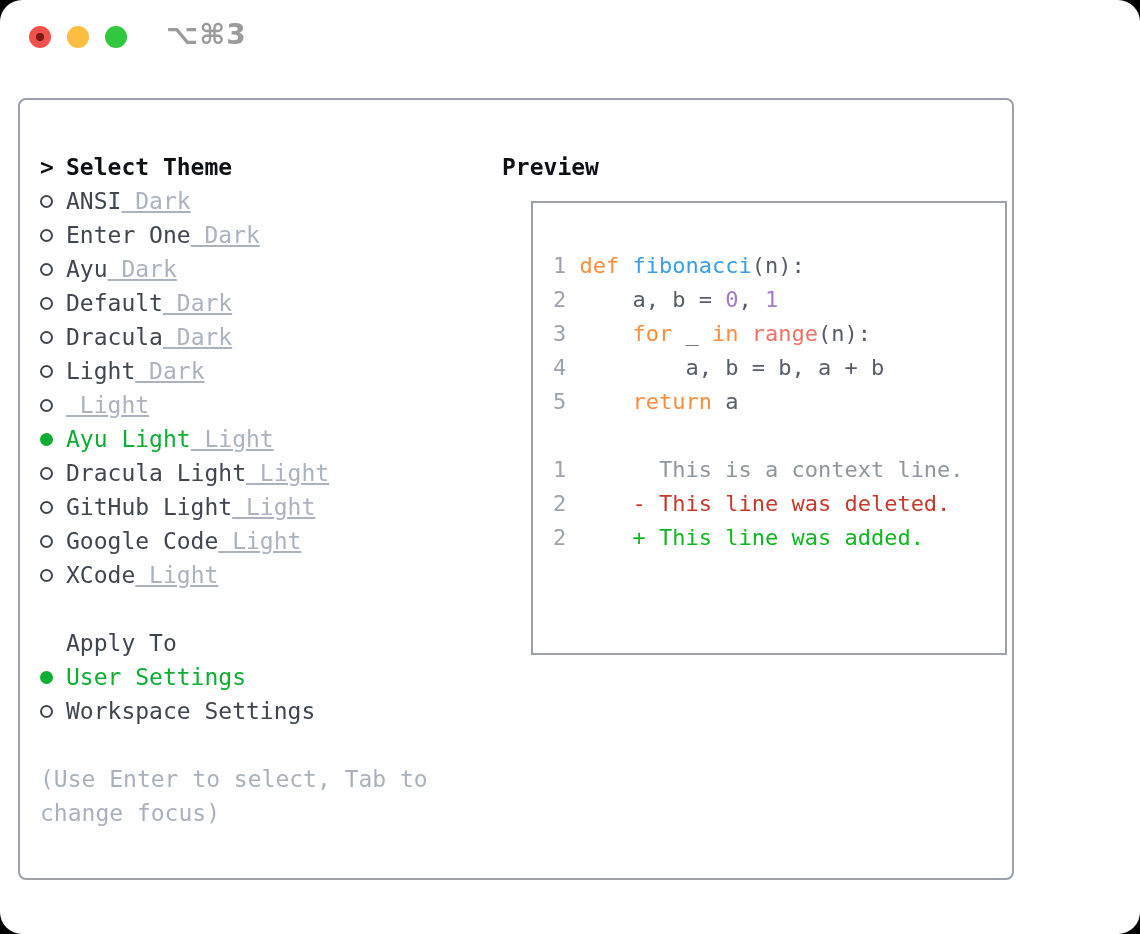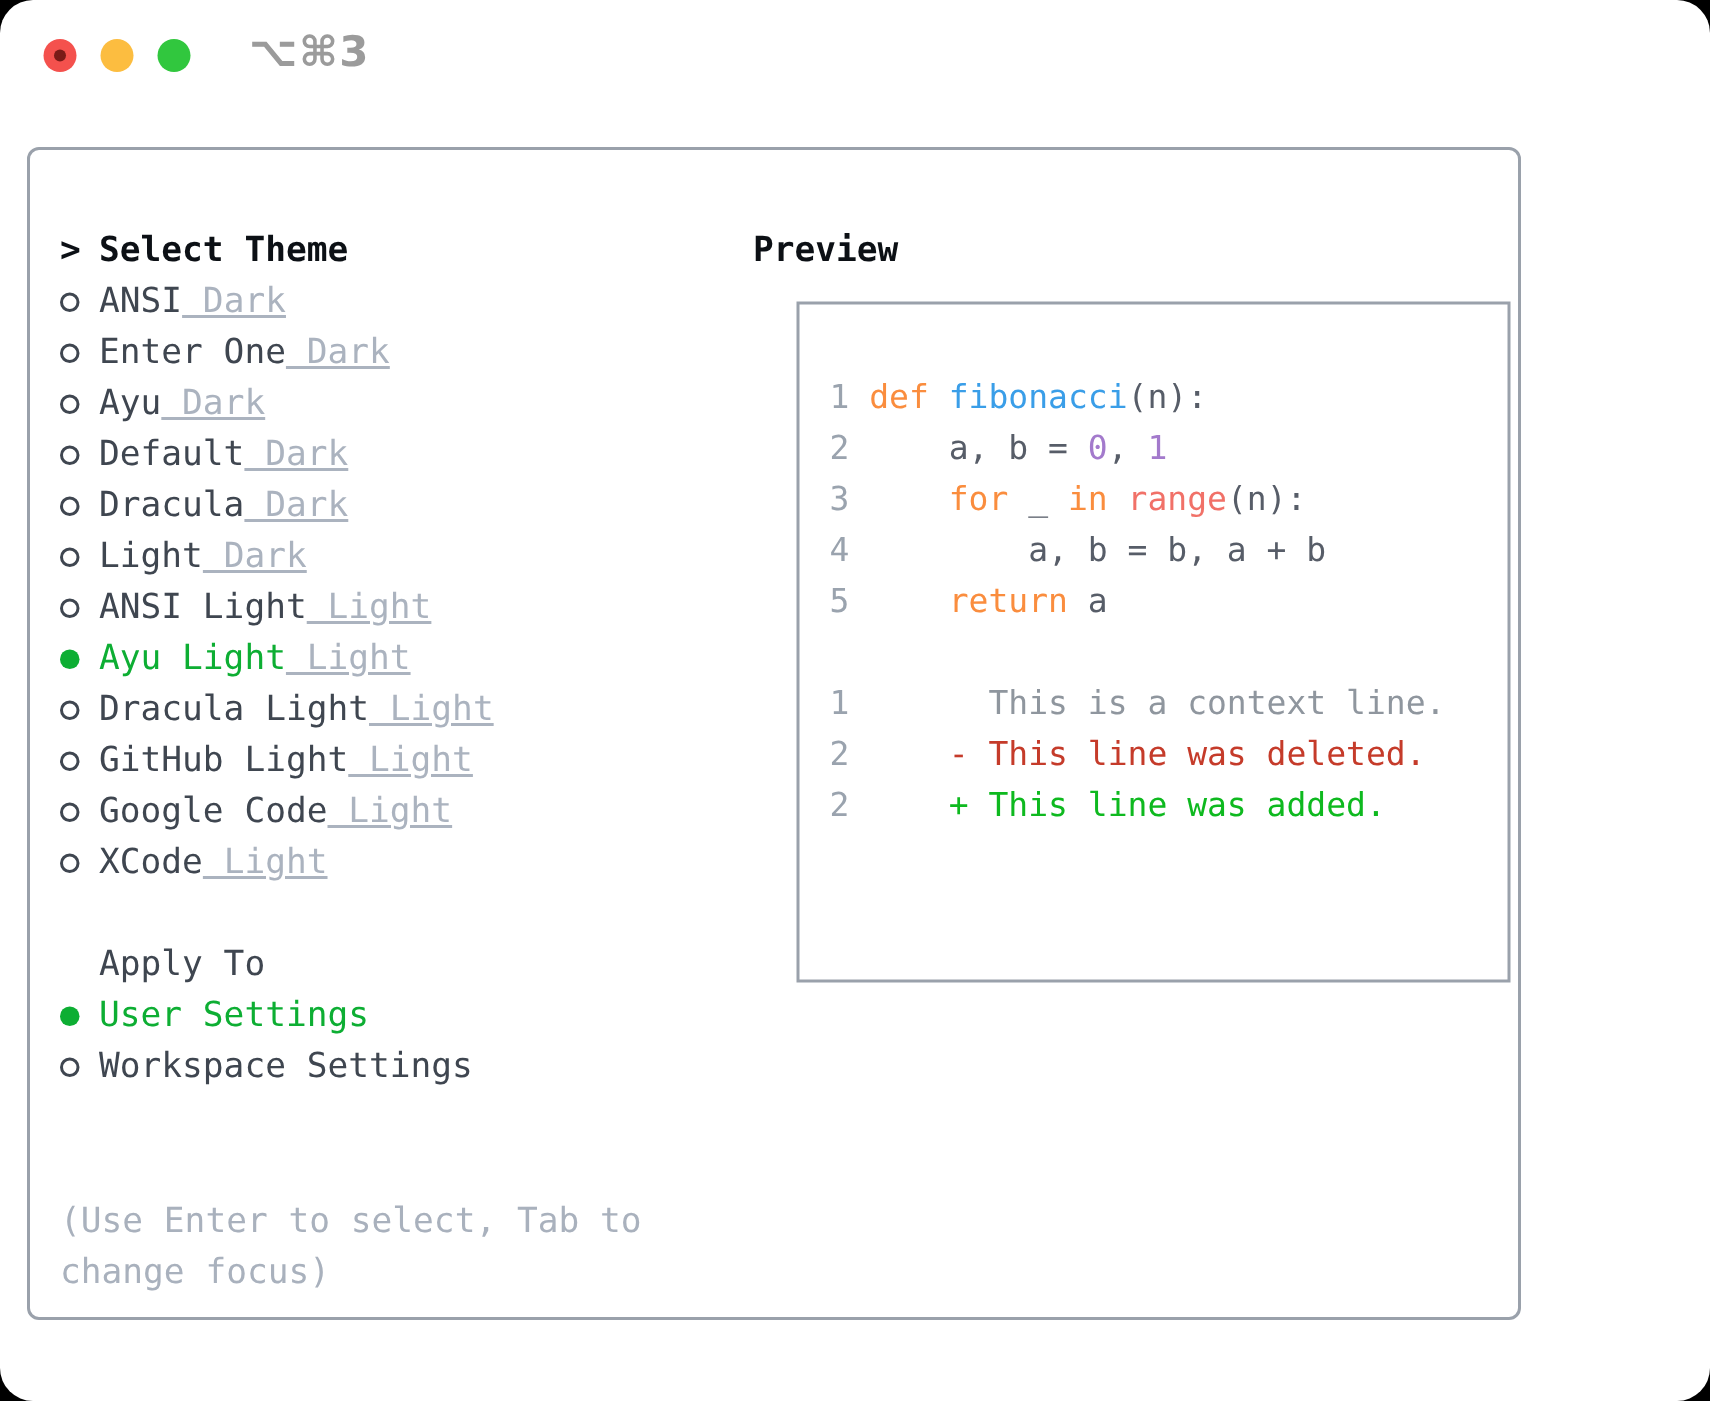--- a/index.html
+++ b/index.html
@@ -19,21 +19,21 @@
   .left-col{position:absolute;left:20px;top:50px;width:440px;font:23px/34px "DejaVu Sans Mono",monospace;color:var(--text-dark);}
   .row{display:flex;align-items:center;height:34px;white-space:pre;}
   .marker{width:26px;display:flex;align-items:center;flex:none;}
   .prompt{font-weight:bold;color:var(--header-black);}
   .header-label{font-weight:bold;color:var(--header-black);}
   .radio{width:13px;height:13px;border-radius:50%;border:2px solid var(--text-dark);box-sizing:border-box;}
   .radio.on{border:none;background:var(--accent-green);}
   .opt-name.on{color:var(--accent-green);}
   .tag{color:var(--tag-gray);text-decoration:underline;}
   .spacer{height:34px;}
-  .hint{color:var(--hint-gray);white-space:normal;margin-top:35px;}
+  .hint{color:var(--hint-gray);white-space:normal;}
   
   .preview-header{position:absolute;left:482px;top:50px;height:34px;line-height:34px;font:bold 23px/34px "DejaVu Sans Mono",monospace;color:var(--header-black);}
   .preview-box{position:absolute;left:488px;top:101px;width:476px;height:454px;border:2px solid var(--border-gray);box-sizing:border-box;margin-left:23px;}
   .preview-lines{padding:46px 0 0 20px;font:22px/34px "DejaVu Sans Mono",monospace;}
   .pline{height:34px;white-space:pre;}
   .seg-ln{color:var(--line-number-gray);}
   .seg-kw{color:var(--keyword-orange);}
   .seg-fn{color:var(--function-blue);}
   .seg-call{color:var(--builtin-salmon);}
   .seg-num{color:var(--number-purple);}
@@ -64,21 +64,21 @@
           <span class="marker prompt">&gt;</span>
           <span class="header-label">Select Theme</span>
         </div>
         <div id="theme-list">
             <div class="row"><span class="marker"><span class="radio"></span></span><span class="opt-name">ANSI</span><span class="tag"> Dark</span></div>
             <div class="row"><span class="marker"><span class="radio"></span></span><span class="opt-name">Enter One</span><span class="tag"> Dark</span></div>
             <div class="row"><span class="marker"><span class="radio"></span></span><span class="opt-name">Ayu</span><span class="tag"> Dark</span></div>
             <div class="row"><span class="marker"><span class="radio"></span></span><span class="opt-name">Default</span><span class="tag"> Dark</span></div>
             <div class="row"><span class="marker"><span class="radio"></span></span><span class="opt-name">Dracula</span><span class="tag"> Dark</span></div>
             <div class="row"><span class="marker"><span class="radio"></span></span><span class="opt-name">Light</span><span class="tag"> Dark</span></div>
-            <div class="row"><span class="marker"><span class="radio"></span></span><span class="opt-name">ANSI Light</span><span class="tag"> Light</span></div>
+            <div class="row"><span class="marker"><span class="radio"></span></span><span class="tag"> Light</span></div>
             <div class="row"><span class="marker"><span class="radio on"></span></span><span class="opt-name on">Ayu Light</span><span class="tag"> Light</span></div>
             <div class="row"><span class="marker"><span class="radio"></span></span><span class="opt-name">Dracula Light</span><span class="tag"> Light</span></div>
             <div class="row"><span class="marker"><span class="radio"></span></span><span class="opt-name">GitHub Light</span><span class="tag"> Light</span></div>
             <div class="row"><span class="marker"><span class="radio"></span></span><span class="opt-name">Google Code</span><span class="tag"> Light</span></div>
             <div class="row"><span class="marker"><span class="radio"></span></span><span class="opt-name">XCode</span><span class="tag"> Light</span></div>
           </div>
         <div class="spacer"></div>
         <div class="row">
           <span class="marker"></span>
           <span>Apply To</span>

